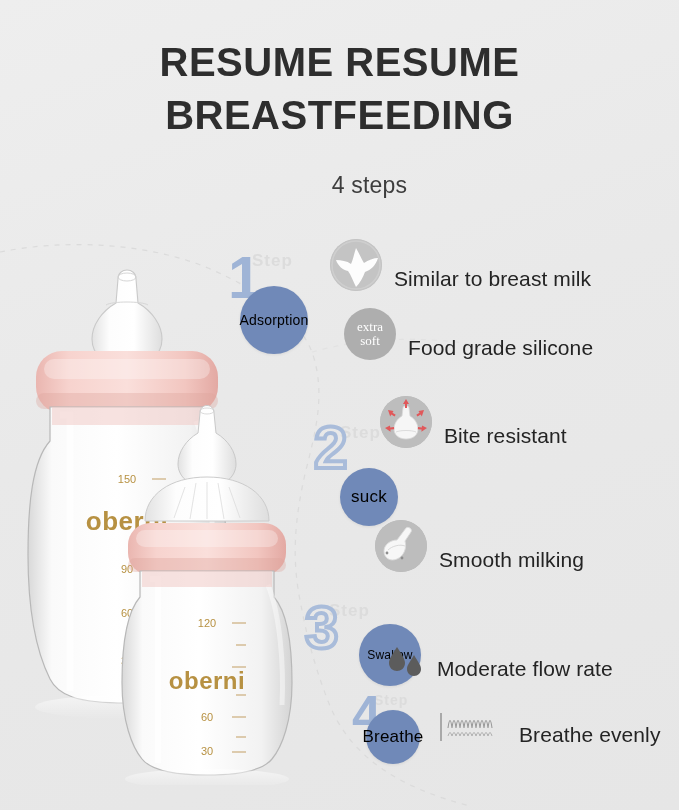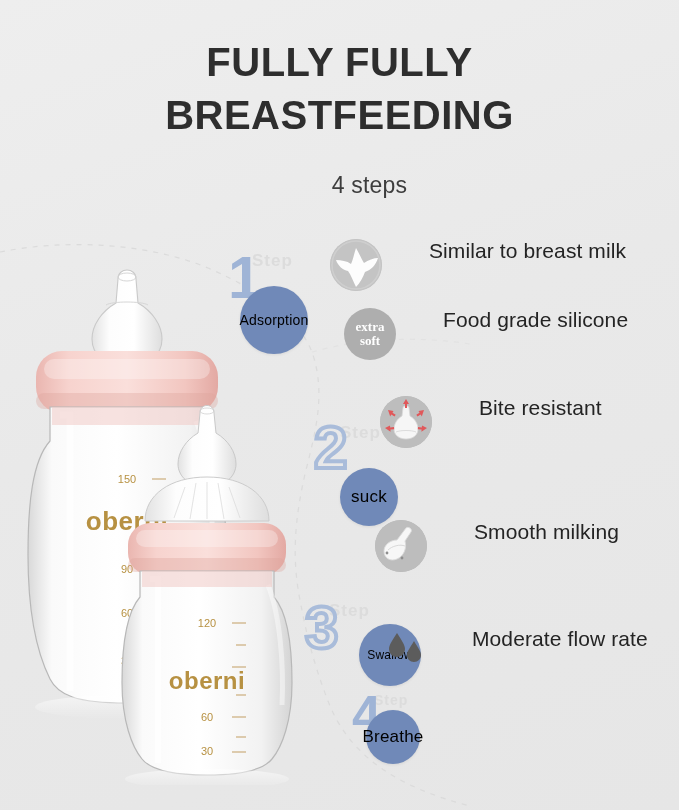--- a/index.html
+++ b/index.html
@@ -99,22 +99,21 @@
     justify-content: center;
     font-size: 14px;
     letter-spacing: 0.2px;
     box-shadow: 0 1px 3px rgba(0,0,0,0.07);
   }
 
   
   .feature {
     position: absolute;
     display: flex;
-    align-items: flex-start;
-    gap: 35px;
+    align-items: flex-end;
   }
   .feature-label {
     font-size: 21px;
     color: #242424;
     white-space: nowrap;
     letter-spacing: 0.1px;
   }
   .icon-circle {
     width: 52px;
     height: 52px;
@@ -131,21 +130,21 @@
   .extra-soft-text {
     position: absolute;
     left: 0; top: 0;
     width: 100%; height: 100%;
     display: flex;
     flex-direction: column;
     align-items: center;
     justify-content: center;
     color: #ffffff;
     font-family: "Liberation Serif", serif;
-    font-weight: bold;
+    font-weight: normal;
     font-size: 13px;
     line-height: 1.05;
   }
 
   .drops {
     flex: none;
     margin-right: 10px;
     width: 44px;
     height: 40px;
     position: relative;
@@ -164,21 +163,21 @@
 
 <div id="canvas">
 
   <svg class="dash-path" viewBox="0 0 679 810">
     <path d="M 0,252 C 70,238 150,244 208,268 C 268,294 300,322 312,352
              C 326,392 316,430 306,470 C 294,520 292,560 300,600
              C 308,644 318,676 330,706 C 352,758 400,788 470,806" fill="none" stroke="#d8d8d8" stroke-width="1.2" stroke-dasharray="5 6" opacity="0.85"></path>
     <path d="M 312,352 C 360,338 420,336 470,344" fill="none" stroke="#dcdcdc" stroke-width="1.1" stroke-dasharray="5 6" opacity="0.55"></path>
   </svg>
 
-  <div class="title">FULLY FULLY
+  <div class="title">RESUME RESUME
 BREASTFEEDING</div>
   <div class="subtitle">4 steps</div>
 
   <div class="products">
     <svg viewBox="0 0 330 530" width="330" height="530">
       <defs>
         <linearGradient id="glassG" x1="0" y1="0" x2="1" y2="0">
           <stop offset="0%" stop-color="#d9d9d9"></stop>
           <stop offset="12%" stop-color="#fafafa"></stop>
           <stop offset="45%" stop-color="#ffffff"></stop>
@@ -376,34 +375,46 @@
   </div>
 
   <div class="step" style="left:305px; top:598px;">
     <div class="step-ghost" style="left:24px; top:3px;">Step</div>
     <div class="step-num outline" style="left:0px; top:0px;">3</div>
     <div class="step-badge" style="left:14px; top:26px; width:62px; height:62px; font-size:12px;margin-left:40px;">
       <span>Swallow</span>
     </div>
   </div>
 
-  <div class="feature" style="left:383px; top:627px;">
+  <div class="feature" style="left:383px; top:641px;">
     <div class="drops">
       <svg viewBox="0 0 44 40" width="44" height="40">
         <path d="M14 6 C19 14 22 18 22 22 C22 27 18 30 14 30
                  C10 30 6 27 6 22 C6 18 9 14 14 6 Z" fill="#5c5c5c"></path>
         <path d="M31 14 C35 21 38 24 38 28 C38 32 35 35 31 35
                  C27 35 24 32 24 28 C24 24 27 21 31 14 Z" fill="#5c5c5c"></path>
       </svg>
     </div>
     <span class="feature-label">Moderate flow rate</span>
   </div>
 
   <div class="step" style="left:352px; top:690px;">
     <div class="step-ghost" style="left:22px; top:2px; font-size:14px;">Step</div>
     <div class="step-num" style="left:0px; top:-2px; font-size:52px;">4</div>
     <div class="step-badge" style="left:14px; top:20px; width:54px; height:54px; font-size:17px;">
       <span>Breathe</span>
     </div>
   </div>
 
+  <div class="feature" style="left:437px; top:707px;">
+    <div class="wave-icon">
+      <svg viewBox="0 0 72 40" width="72" height="40">
+        <path d="M4 6 L4 34" stroke="#9a9a9a" stroke-width="1.6" fill="none"></path>
+        <path d="M11 21 q2 -15 4 0 q2 -15 4 0 q2 -15 4 0 q2 -15 4 0 q2 -15 4 0
+                 q2 -15 4 0 q2 -15 4 0 q2 -15 4 0 q2 -15 4 0 q2 -15 4 0 q2 -15 4 0" fill="none" stroke="#9a9a9a" stroke-width="1.1"></path>
+        <path d="M11 29 q2 -7 4 0 q2 -7 4 0 q2 -7 4 0 q2 -7 4 0 q2 -7 4 0
+                 q2 -7 4 0 q2 -7 4 0 q2 -7 4 0 q2 -7 4 0 q2 -7 4 0 q2 -7 4 0" fill="none" stroke="#b0b0b0" stroke-width="1"></path>
+      </svg>
+    </div>
+    <span class="feature-label">Breathe evenly</span>
+  </div>
 
 </div>
 
 </body></html>

